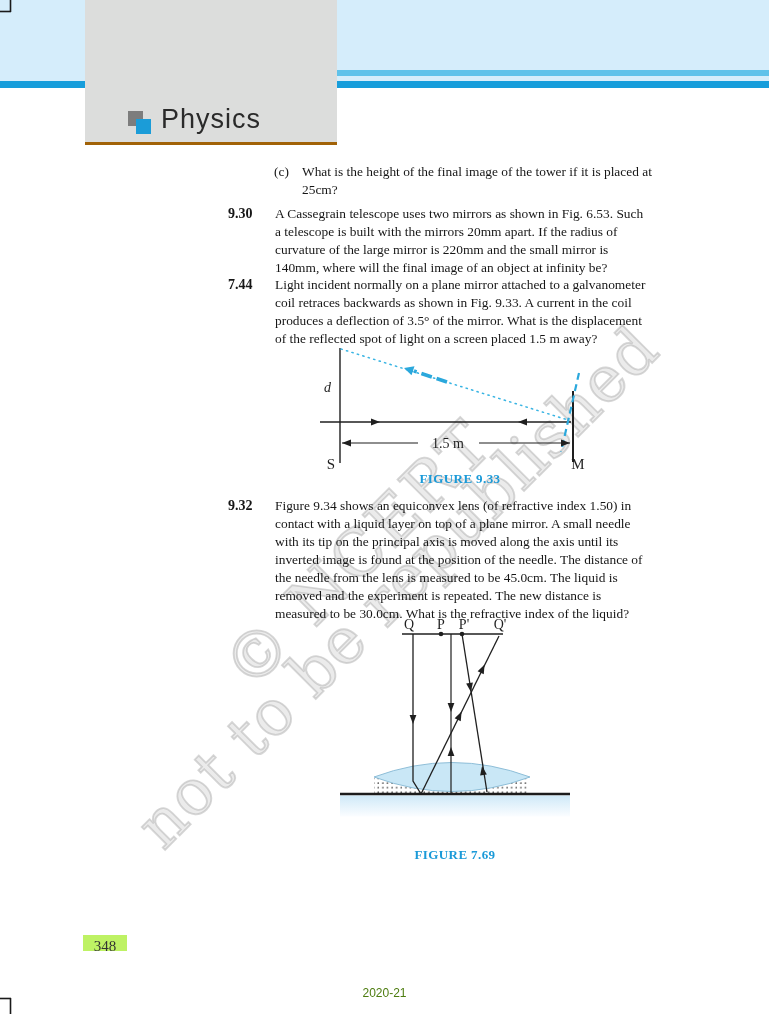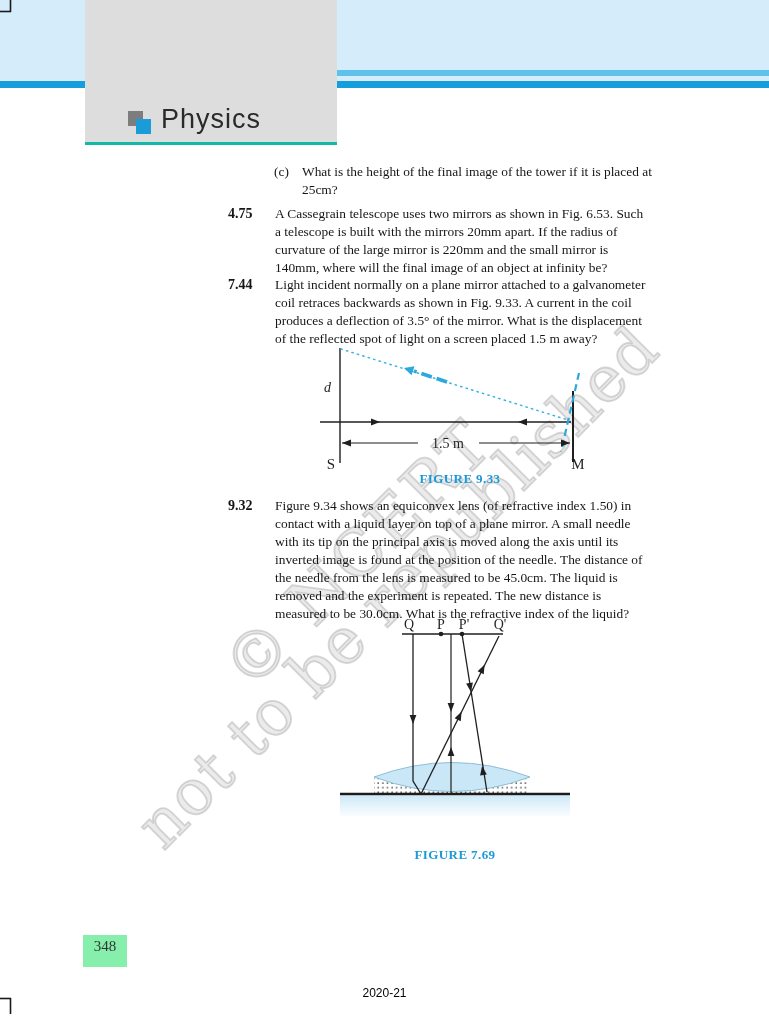--- a/index.html
+++ b/index.html
@@ -4,21 +4,21 @@
 <style>
   html,body{margin:0;padding:0;background:#ffffff;}
   .page{position:relative;width:769px;height:1024px;background:#ffffff;overflow:hidden;
         font-family:"Liberation Serif",serif;color:#161616;}
 
   
   .band-light{position:absolute;left:0;top:0;width:769px;height:81px;background:#d5edfb;}
   .stripe-thin{position:absolute;left:337px;top:70px;width:432px;height:6px;background:#5fc2ea;}
   .stripe-dark{position:absolute;left:0;top:81px;width:769px;height:7px;background:#169ddb;}
   .graybox{position:absolute;left:85px;top:0;width:252px;height:142px;background:#dcdddc;
-           border-bottom:3px solid #14b8a6;}
+           border-bottom:3px solid #a16207;}
   .sq-gray{position:absolute;left:43px;top:111px;width:15px;height:15px;background:#7d7d7d;}
   .sq-blue{position:absolute;left:51px;top:119px;width:15px;height:15px;background:#1b9cd8;}
   .header-title{position:absolute;left:76px;top:104px;font-family:"Liberation Sans",sans-serif;
                 font-size:27px;letter-spacing:1px;color:#2a2a2a;}
 
   
   .corner{position:absolute;pointer-events:none;}
 
   
   .wm{position:absolute;font-family:"DejaVu Serif",serif;white-space:nowrap;
@@ -36,24 +36,24 @@
   .subitem .lbl{width:28px;flex:none;font-size:13.4px;line-height:18px;}
   .subitem .txt{width:445px;font-size:13.4px;line-height:18px;white-space:pre-line;}
 
   
   .figsvg{position:absolute;}
   .figcap{position:absolute;text-align:center;font-weight:bold;font-size:13px;
           letter-spacing:0.4px;color:#1b9ad8;font-family:"Liberation Serif",serif;}
   svg text{font-family:"Liberation Serif",serif;fill:#1f1f1f;}
 
   
-  .pagenum{position:absolute;left:83px;top:935px;width:44px;height:32px;background:#86efac;
+  .pagenum{position:absolute;left:83px;top:935px;width:44px;height:16px;background:#bef264;
            text-align:center;line-height:23px;font-size:15px;color:#333;}
   .year{position:absolute;left:0;top:986px;width:769px;text-align:center;
-        font-family:"Liberation Sans",sans-serif;font-size:12px;color:#000000;}
+        font-family:"Liberation Sans",sans-serif;font-size:12px;color:#4d7c0f;}
 </style>
 </head>
 <body>
 
 <div class="page">
 
   <div class="wm wm1">© NCERT</div>
   <div class="wm wm2">not to be republished</div>
 
   <div class="band-light"></div>
@@ -76,21 +76,21 @@
 
   <div class="content">
 
     <div class="subitem" style="left:274px;top:163px;">
       <div class="lbl">(c)</div>
       <div class="txt">What is the height of the final image of the tower if it is placed at
 25cm?</div>
     </div>
 
     <div class="prob" style="left:228px;top:205px;">
-      <div class="num">4.75</div>
+      <div class="num">9.30</div>
       <div class="txt">A Cassegrain telescope uses two mirrors as shown in Fig. 6.53. Such
 a telescope is built with the mirrors 20mm apart. If the radius of
 curvature of the large mirror is 220mm and the small mirror is
 140mm, where will the final image of an object at infinity be?</div>
     </div>
 
     <div class="prob" style="left:228px;top:276px;">
       <div class="num">7.44</div>
       <div class="txt">Light incident normally on a plane mirror attached to a galvanometer
 coil retraces backwards as shown in Fig. 9.33. A current in the coil

